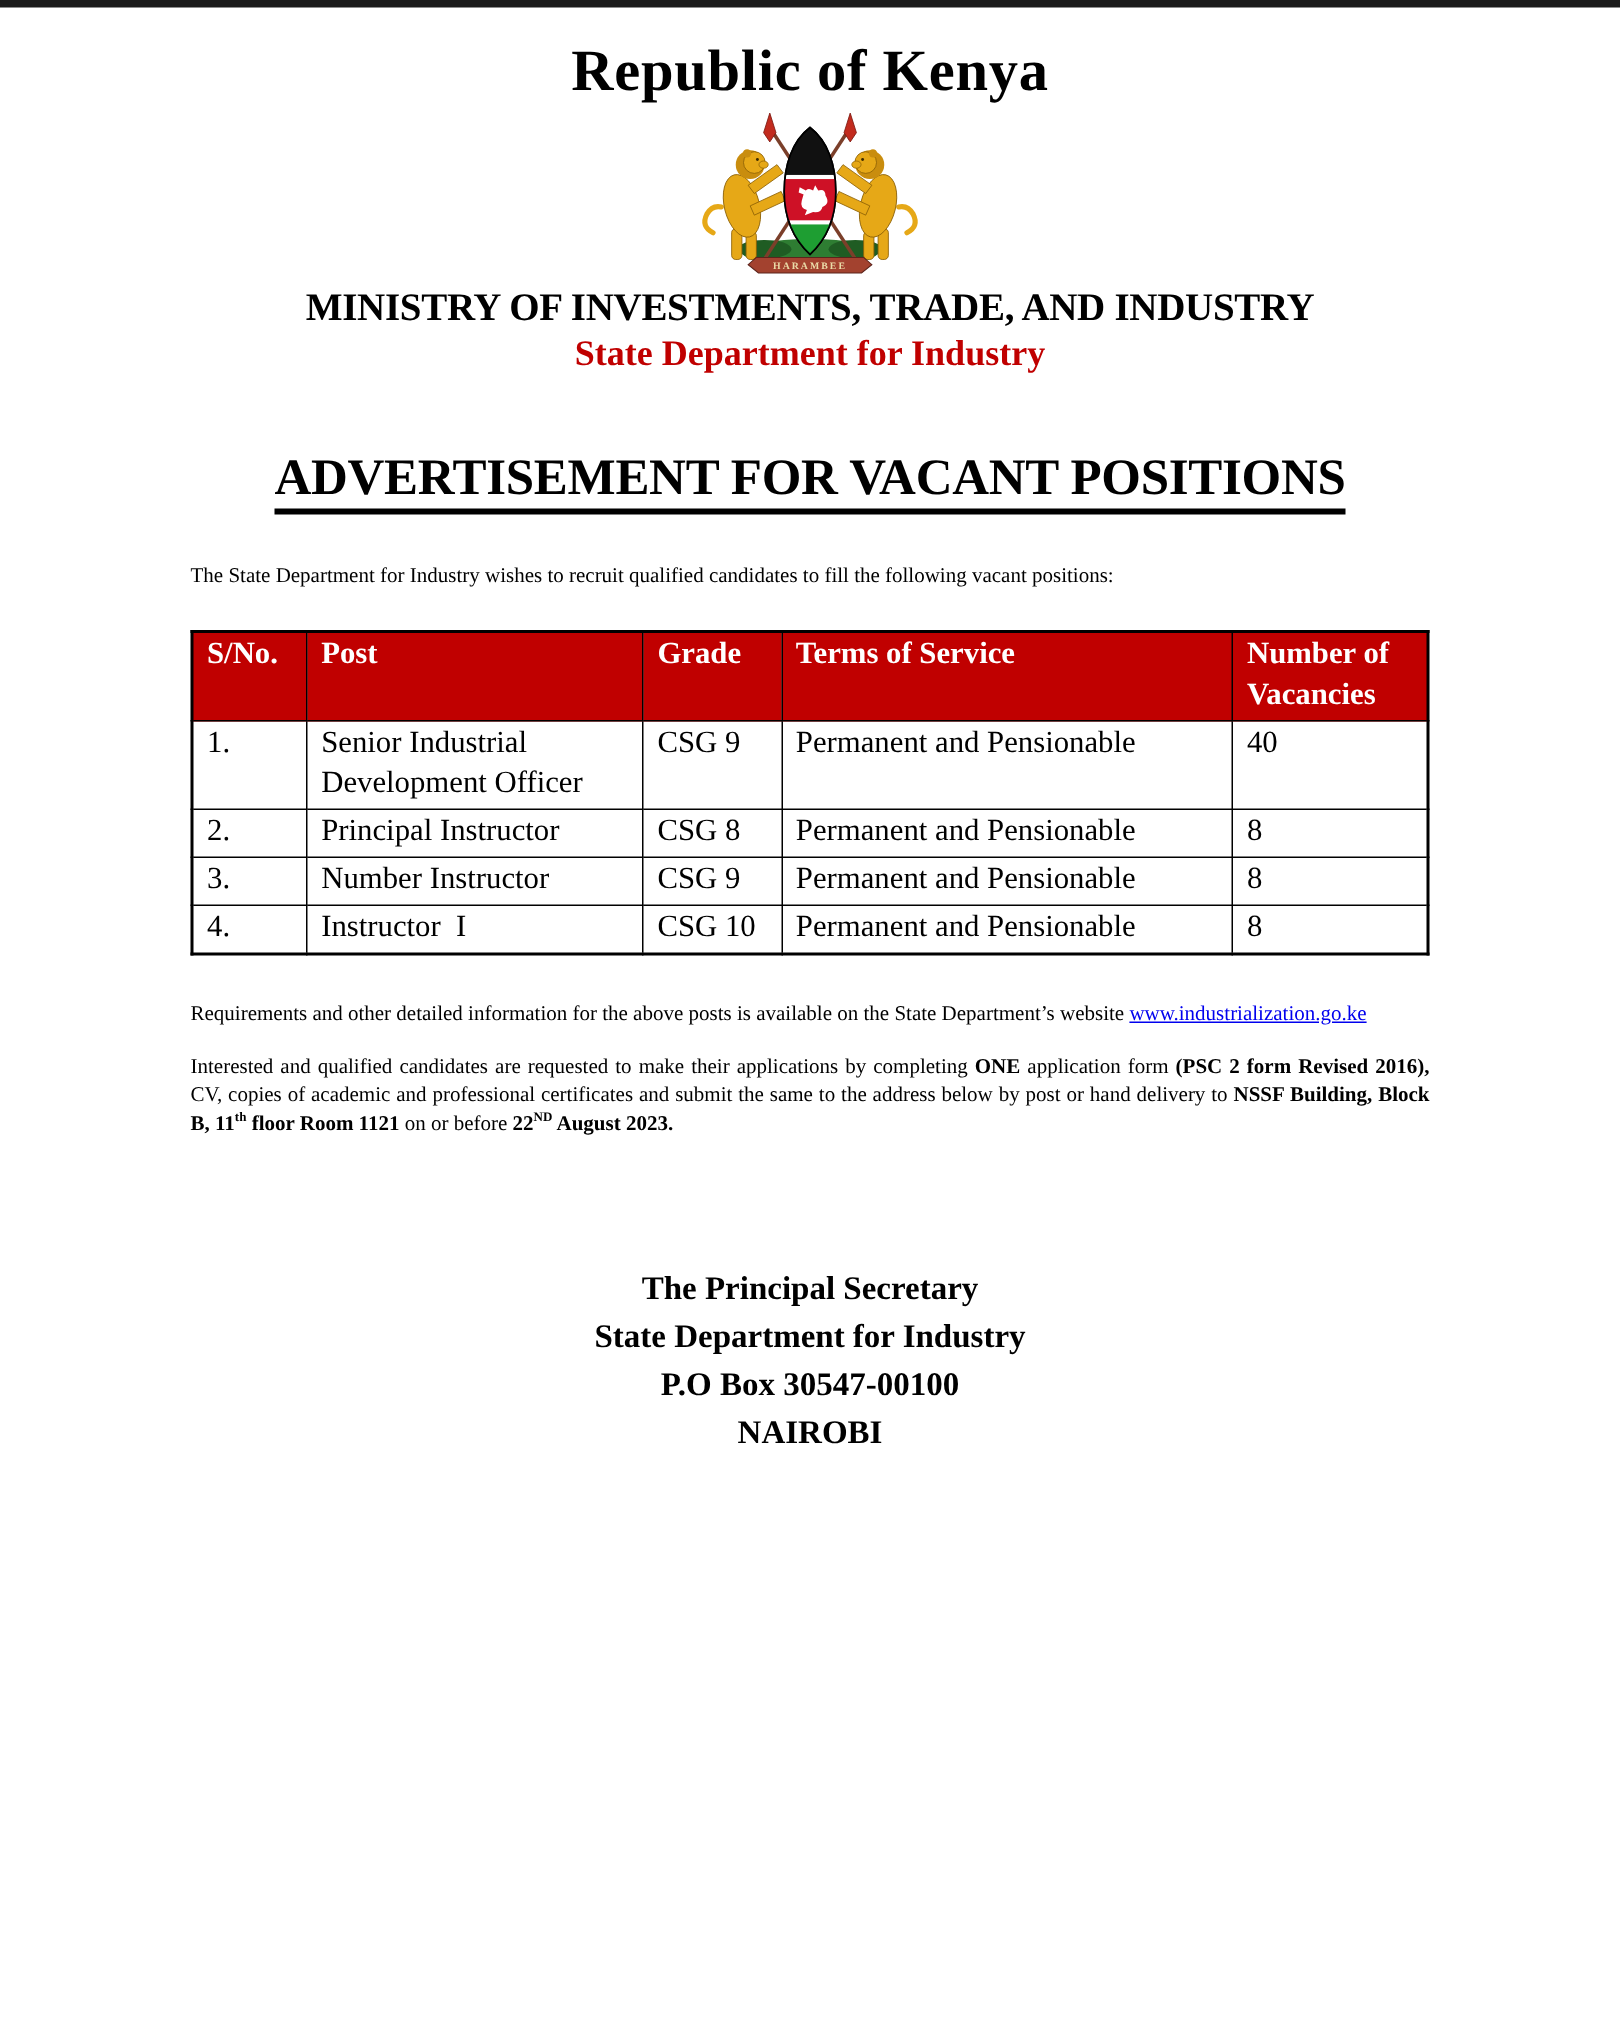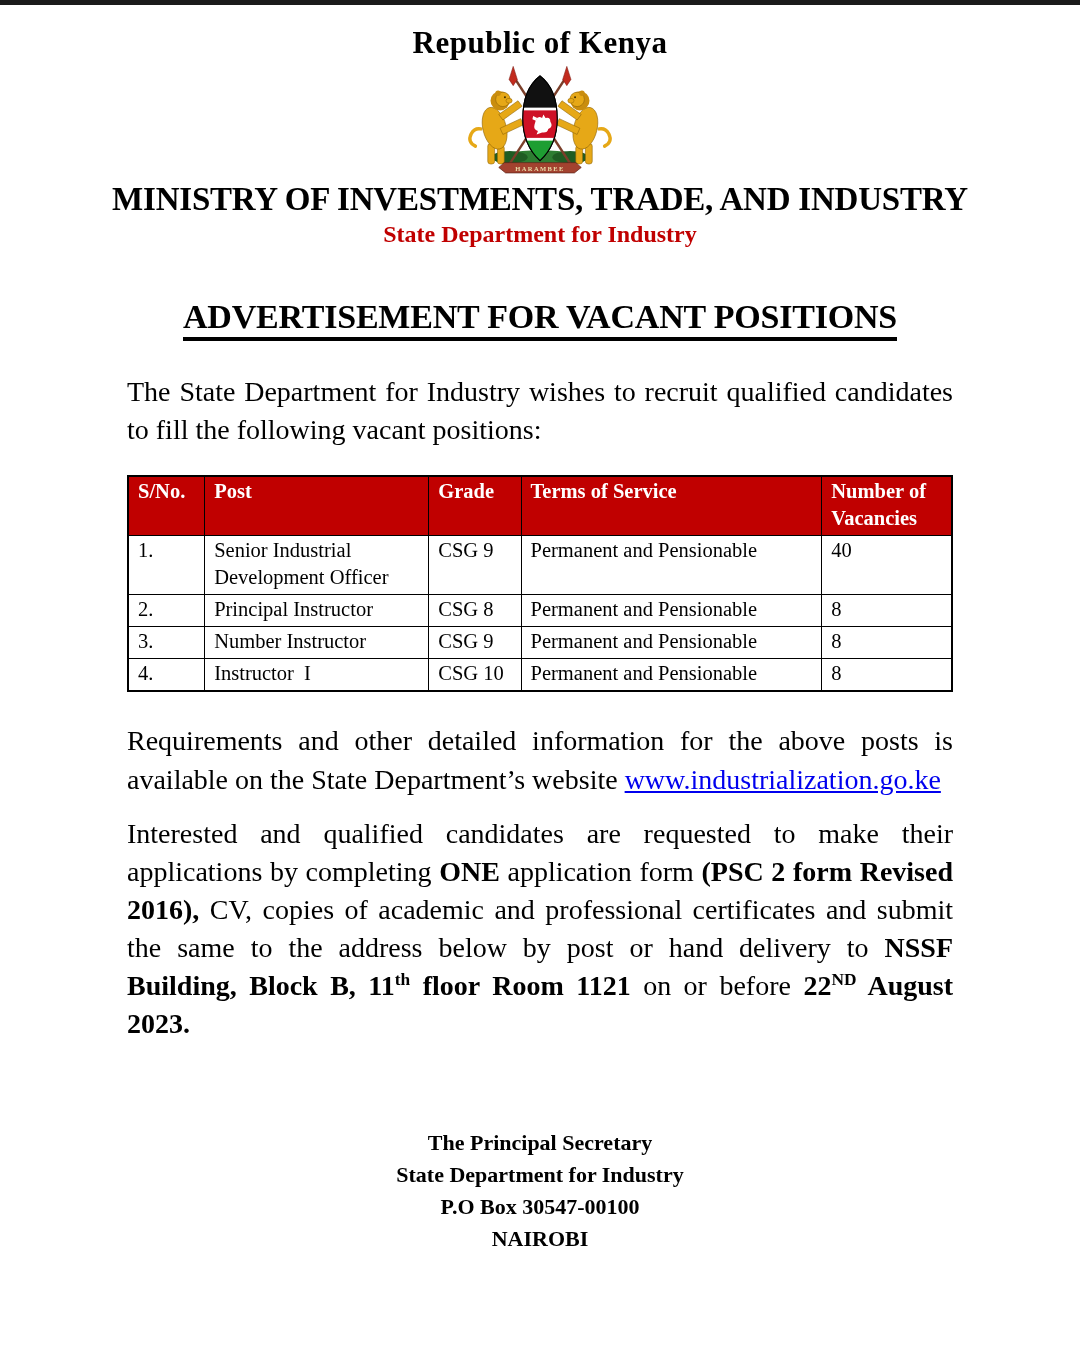--- a/index.html
+++ b/index.html
@@ -10,32 +10,32 @@
   }
   *{box-sizing:border-box;}
   html,body{margin:0;padding:0;}
   body{
     width:1080px;height:1360px;background:#ffffff;color:#000;
     font-family:"Liberation Serif","DejaVu Serif",serif;
     overflow:hidden;position:relative;
   }
   .top-strip{height:5px;width:100%;background:#1b1b1b;}
   header{text-align:center;}
-  .country-title{font-size:31px;font-weight:bold;margin:20px 0 4px 0;letter-spacing:.5px;}
+  .country-title{font-size:39px;font-weight:bold;margin:20px 0 4px 0;letter-spacing:.5px;}
   .coat-wrap{width:152px;margin:0 auto;line-height:0;}
   .coat-wrap svg{width:152px;height:110px;}
-  .ministry-title{font-size:33px;font-weight:bold;margin:6px 0 0 0;letter-spacing:-0.2px;}
+  .ministry-title{font-size:26px;font-weight:bold;margin:6px 0 0 0;letter-spacing:-0.2px;}
   .department-title{font-size:24px;font-weight:bold;color:var(--accent-red);margin:3px 0 0 0;}
   .ad-heading-row{text-align:center;margin-top:50px;}
   .ad-heading{
     display:inline-block;font-size:34px;font-weight:bold;letter-spacing:-0.2px;
     border-bottom:4px solid #000;padding-bottom:1px;
   }
   main{width:826px;margin:0 auto;}
-  p.body-par{font-size:28px;line-height:1.36;text-align:justify;margin:16px 0;}
+  p.body-par{font-size:14px;line-height:1.36;text-align:justify;margin:16px 0;}
   p.intro{margin-top:32px;margin-bottom:26px;}
   a.link{color:var(--link-blue);cursor:pointer;}
   .bold{font-weight:bold;}
   sup{font-size:0.62em;line-height:0;vertical-align:super;}
   table.vac{
     width:100%;border-collapse:collapse;table-layout:fixed;
     font-size:20.5px;margin:0 0 30px 0;border:2.5px solid #000;
   }
   table.vac th,table.vac td{
     border:1.6px solid #000;padding:1px 9px 3px 9px;vertical-align:top;text-align:left;

